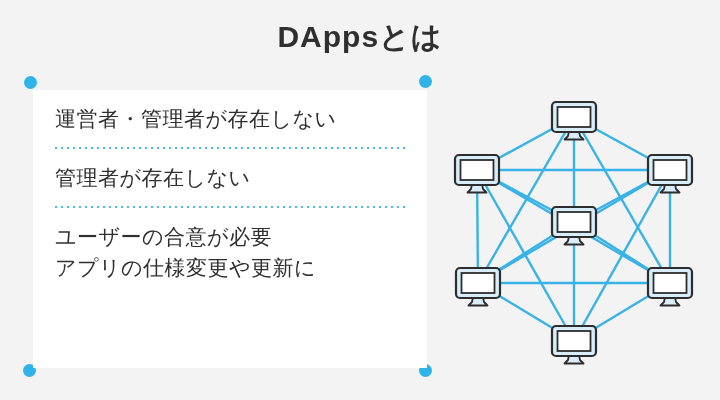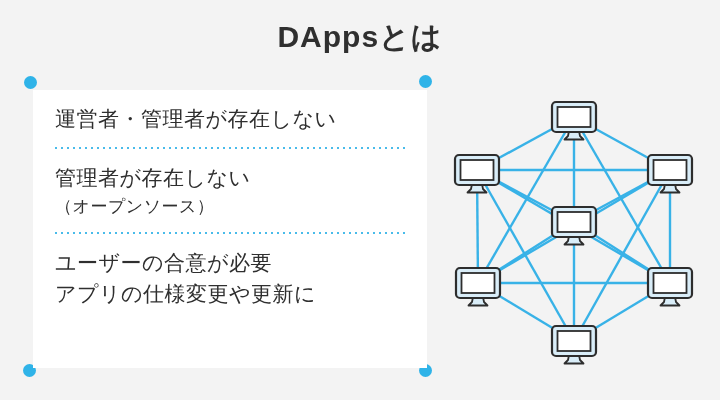--- a/index.html
+++ b/index.html
@@ -57,21 +57,20 @@
   <div class="card">
 
     <div class="feature-item">
       <div class="feature-line">運営者・管理者が存在しない</div>
     </div>
 
     <div class="sep"></div>
 
     <div class="feature-item">
       <div class="feature-line">管理者が存在しない</div>
-      <div class="feature-note">（オープンソース）</div>
     </div>
 
     <div class="sep"></div>
 
     <div class="feature-item">
       <div class="feature-line">ユーザーの合意が必要</div>
       <div class="feature-line">アプリの仕様変更や更新に</div>
     </div>
 
   </div>

